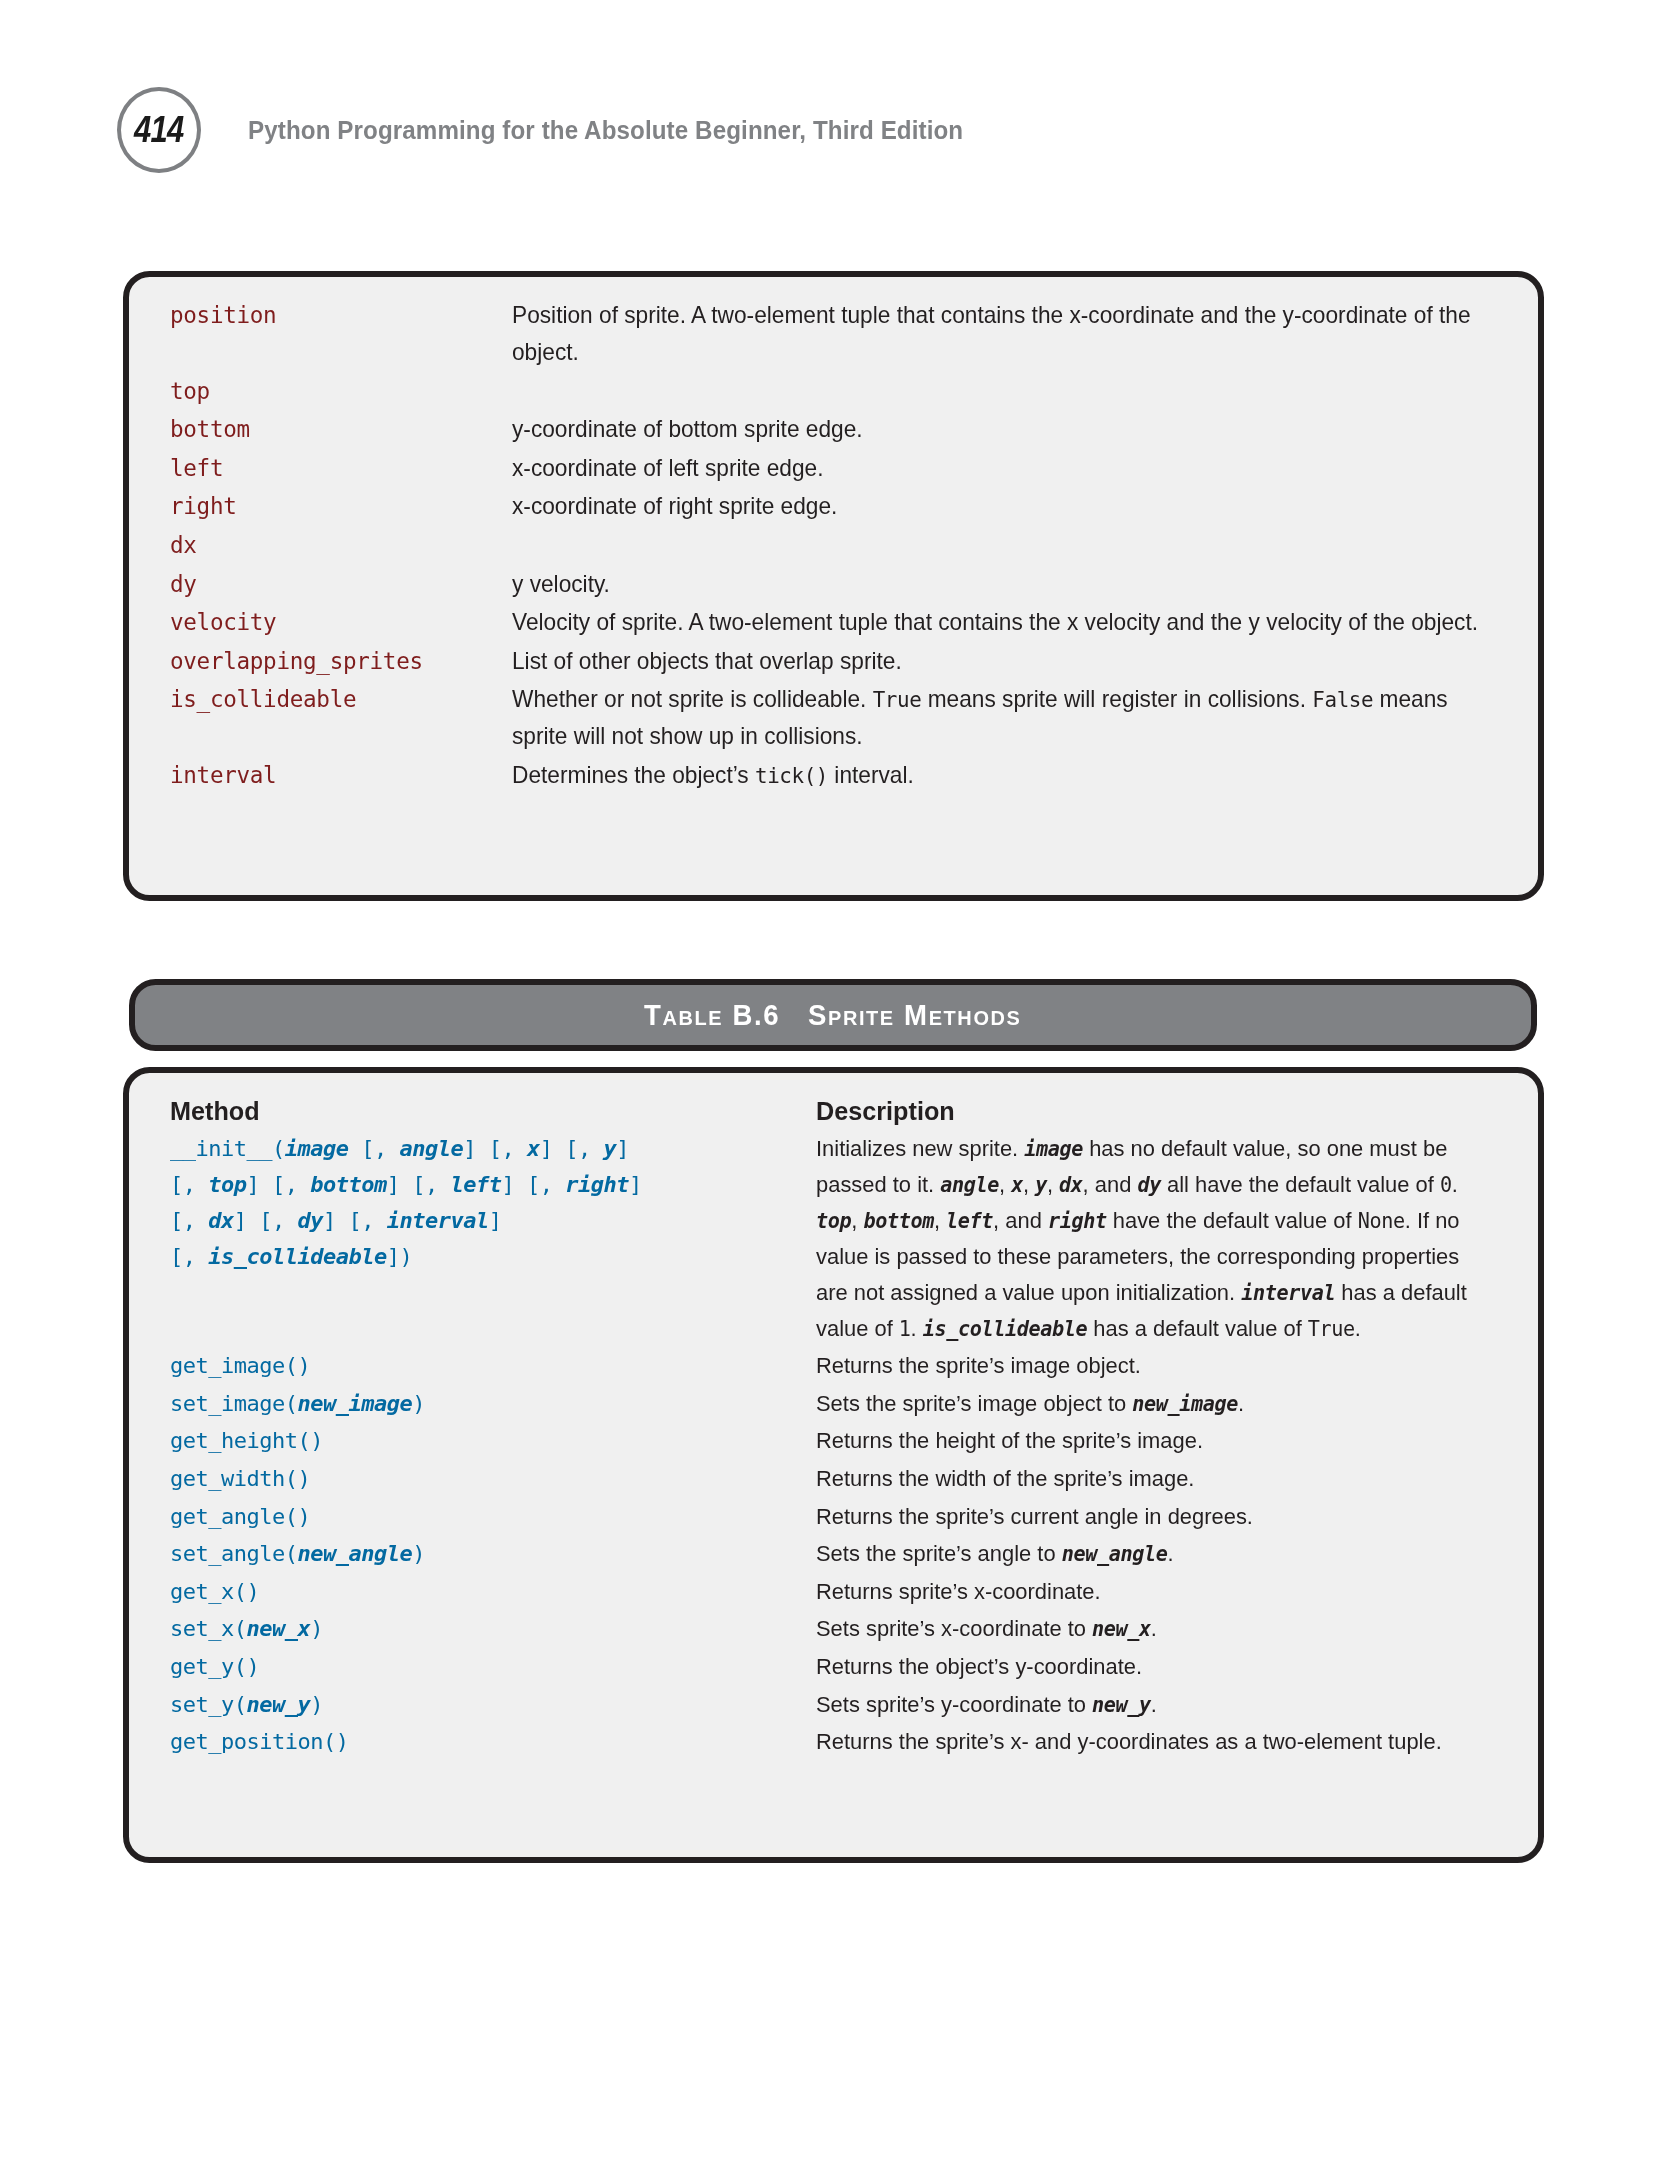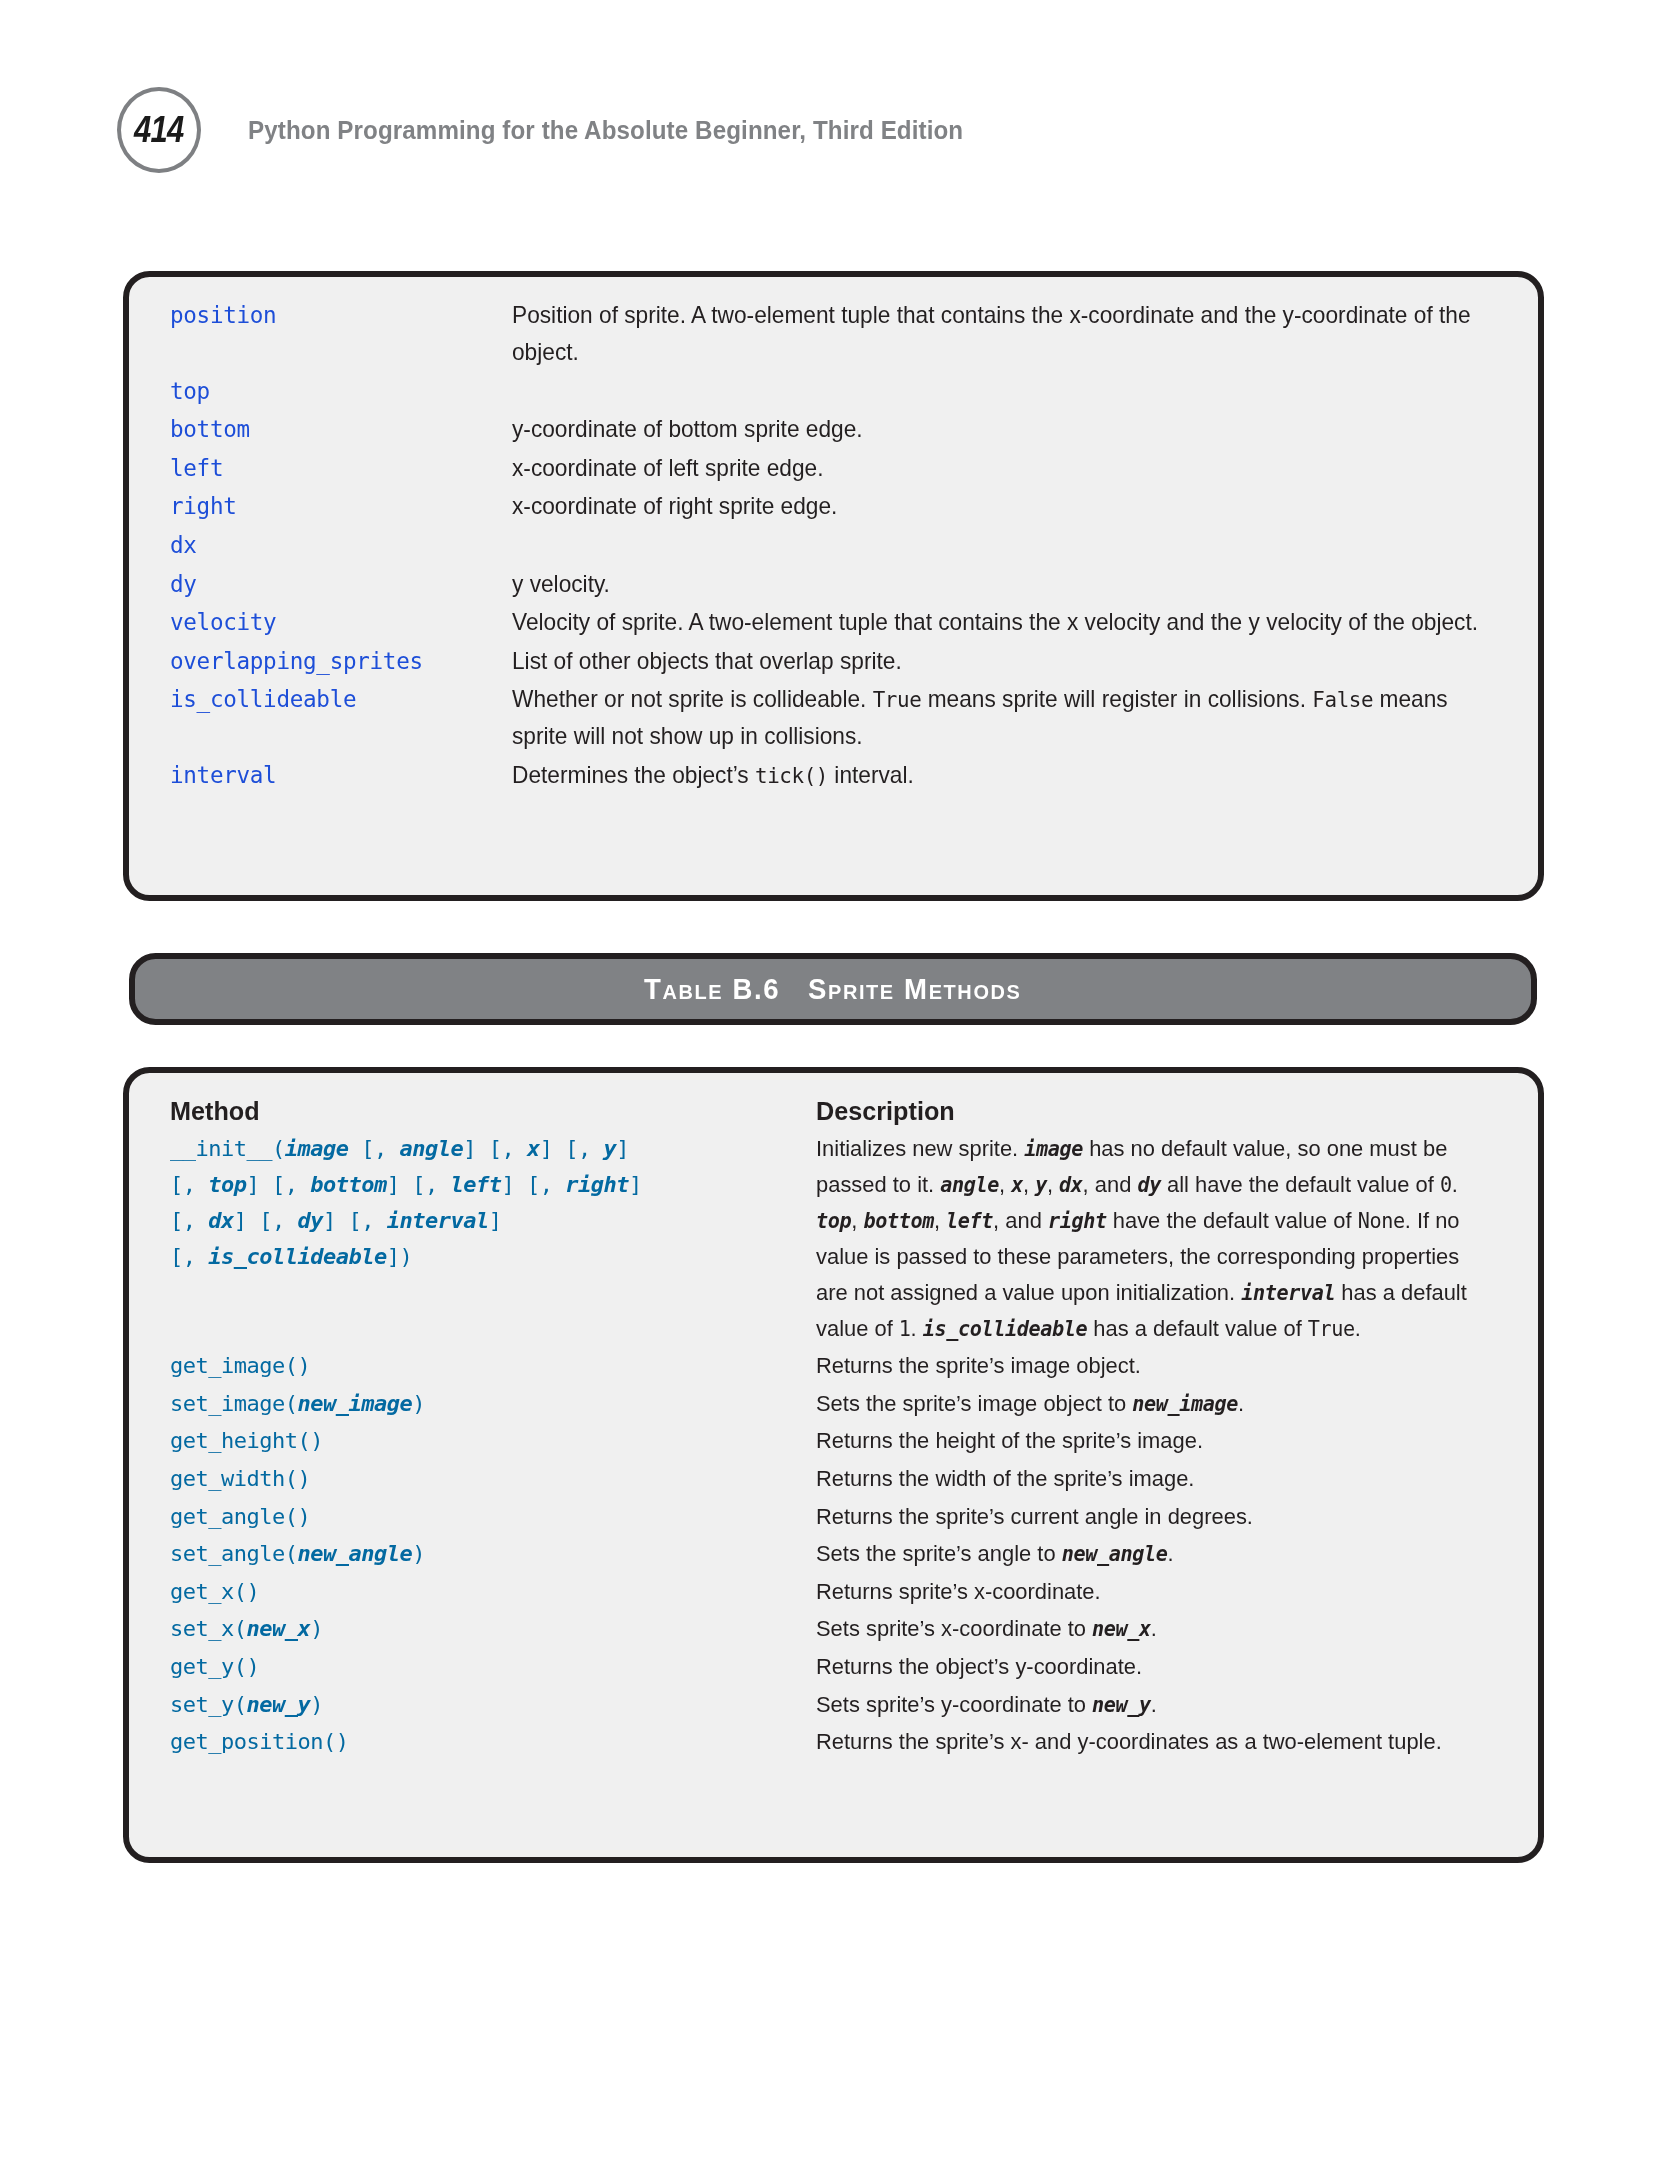--- a/index.html
+++ b/index.html
@@ -77,21 +77,21 @@
   #table-b6-box {
     left: 123px;
     top: 1067px;
     width: 1421px;
     height: 796px;
   }
 
   .caption-bar {
     position: absolute;
     left: 129px;
-    top: 953px;
+    top: 979px;
     width: 1408px;
     height: 72px;
     background: #808285;
     border: 6.2px solid #231f20;
     border-radius: 26.5px;
     box-sizing: border-box;
     display: flex;
     align-items: center;
     justify-content: center;
     z-index: 2;
@@ -134,21 +134,21 @@
     width: 646px;
     flex: 0 0 646px;
     padding-right: 12.5px;
     box-sizing: border-box;
   }
 
   .mono {
     font-family: "DejaVu Sans Mono", "Liberation Mono", monospace;
     font-size: 22.6px;
     line-height: 37px;
-    color: #1d4ed8;
+    color: #7f1d1d;
     letter-spacing: -0.3px;
     white-space: pre-wrap;
   }
   .mono-b6 {
     font-family: "DejaVu Sans Mono", "Liberation Mono", monospace;
     font-size: 22px;
     line-height: 36px;
     color: #0369a1;
     letter-spacing: -0.5px;
     white-space: pre-wrap;

